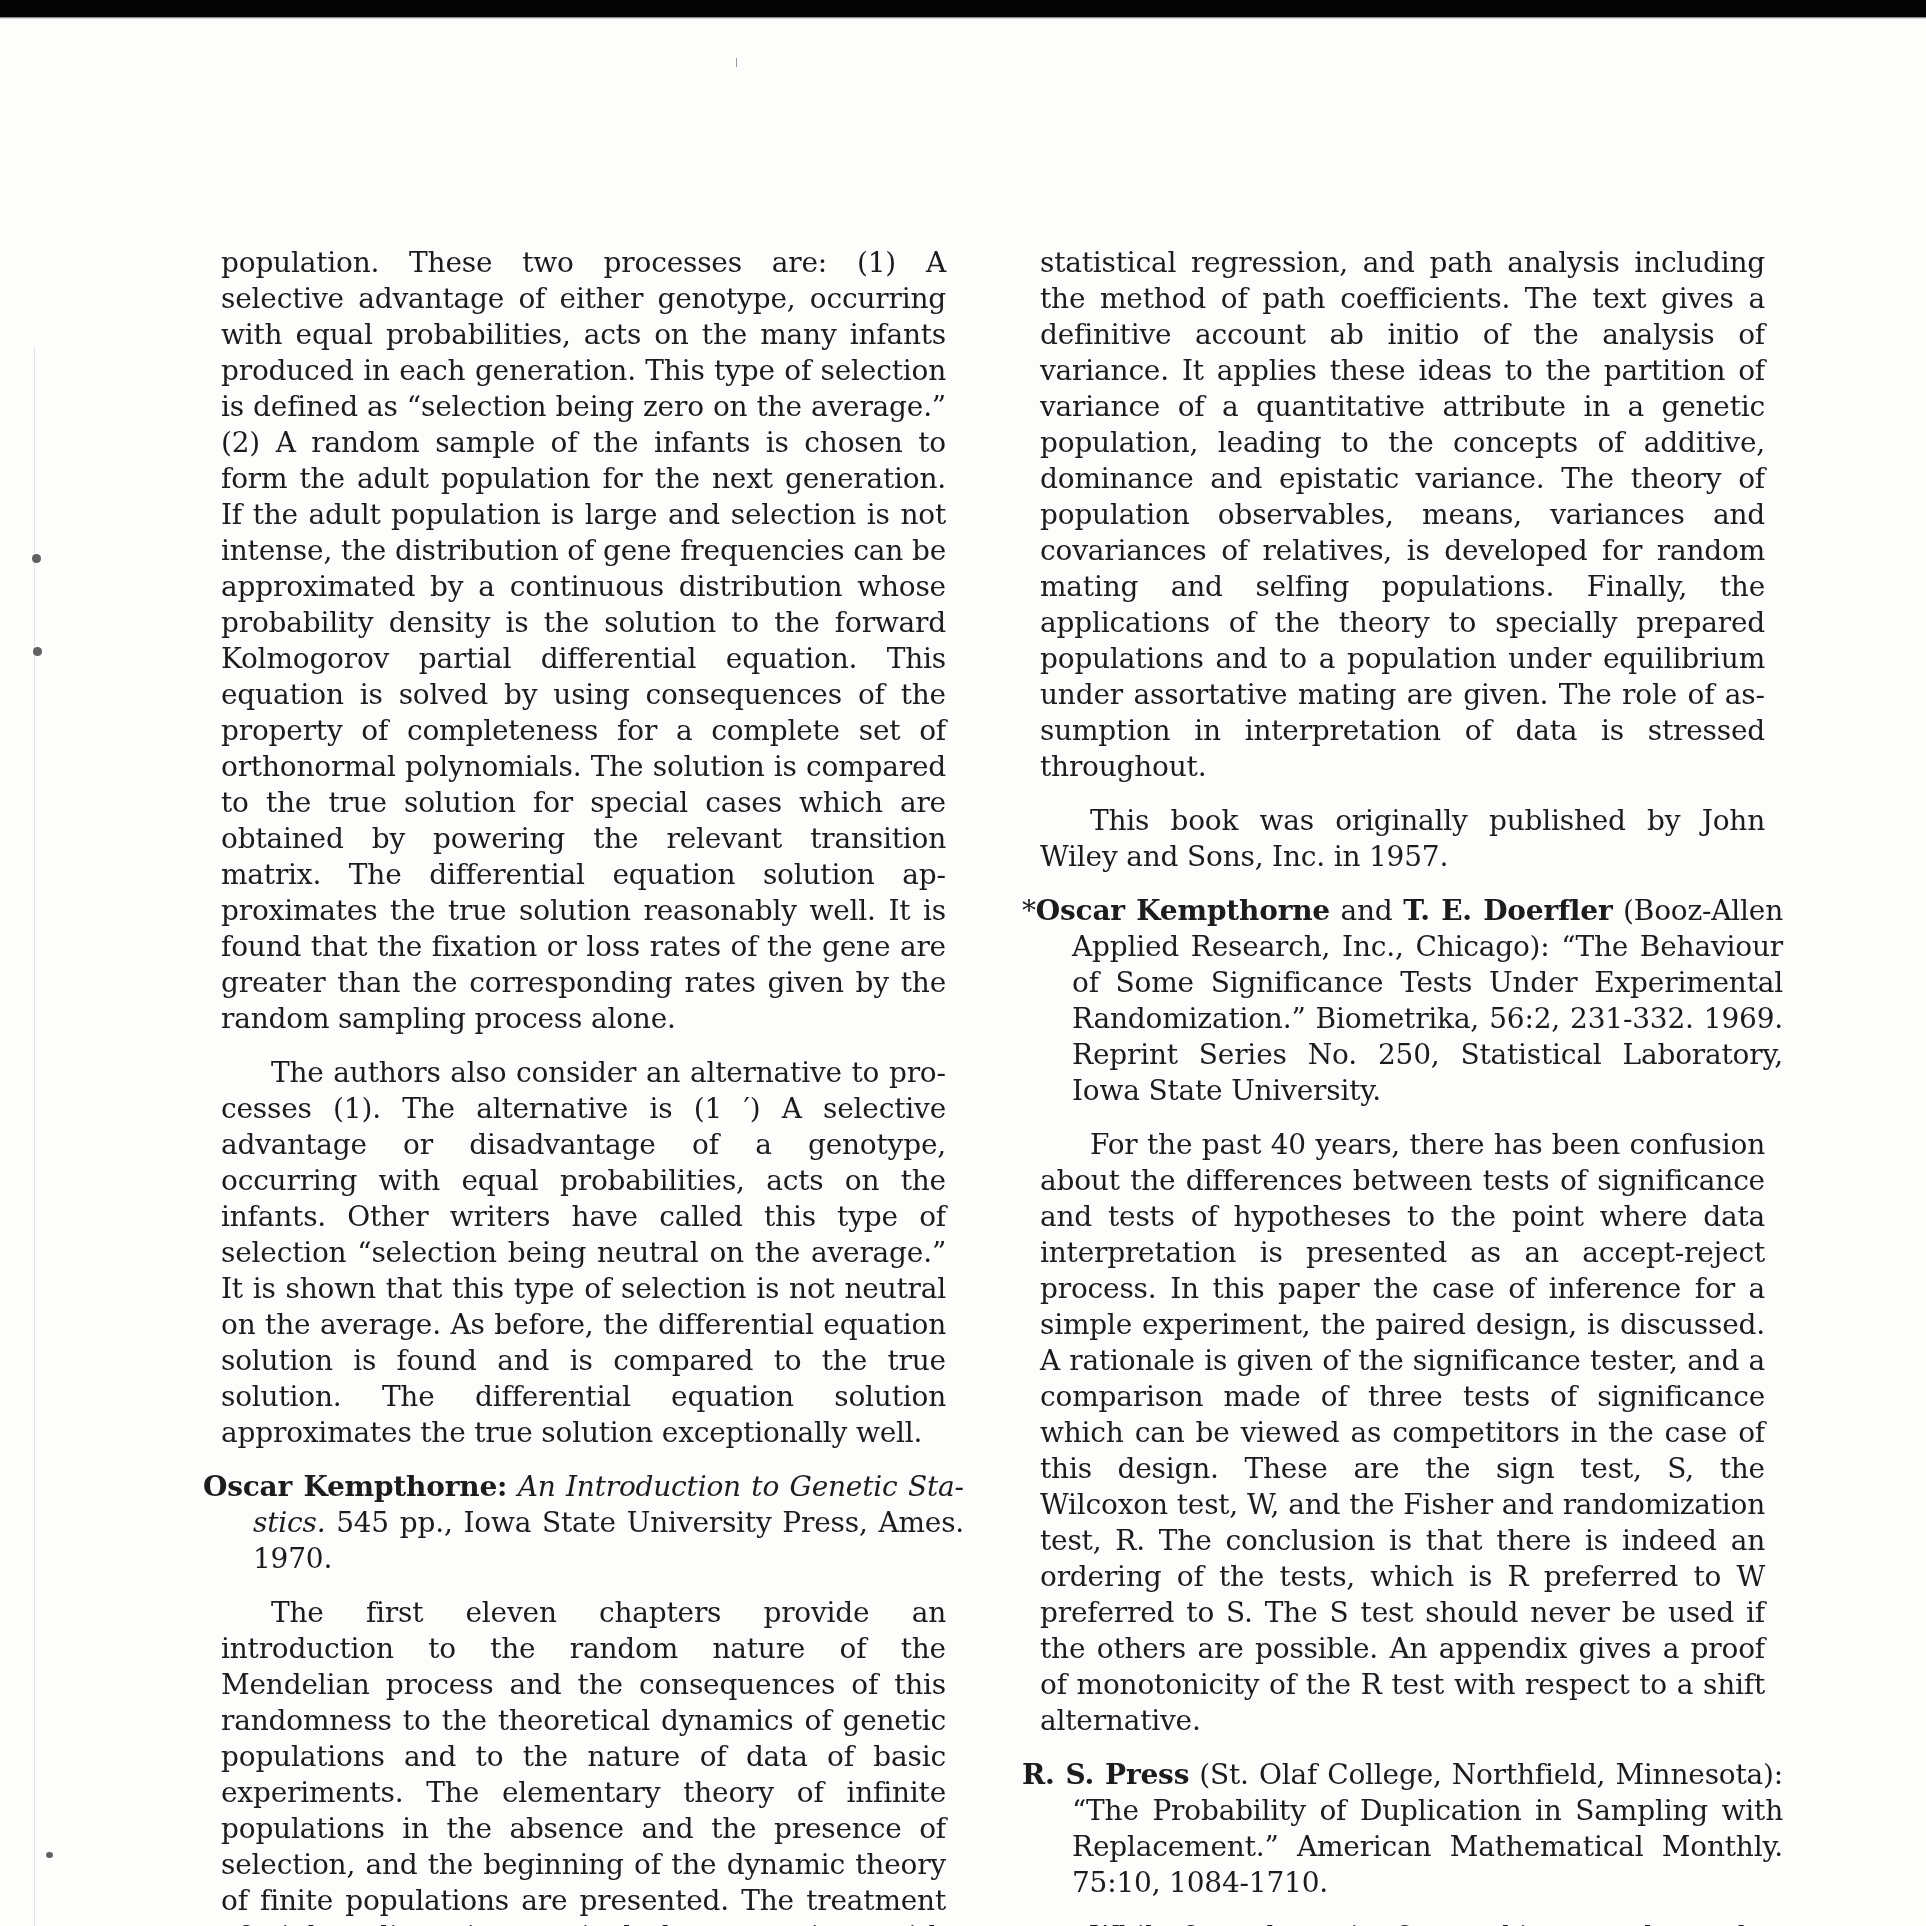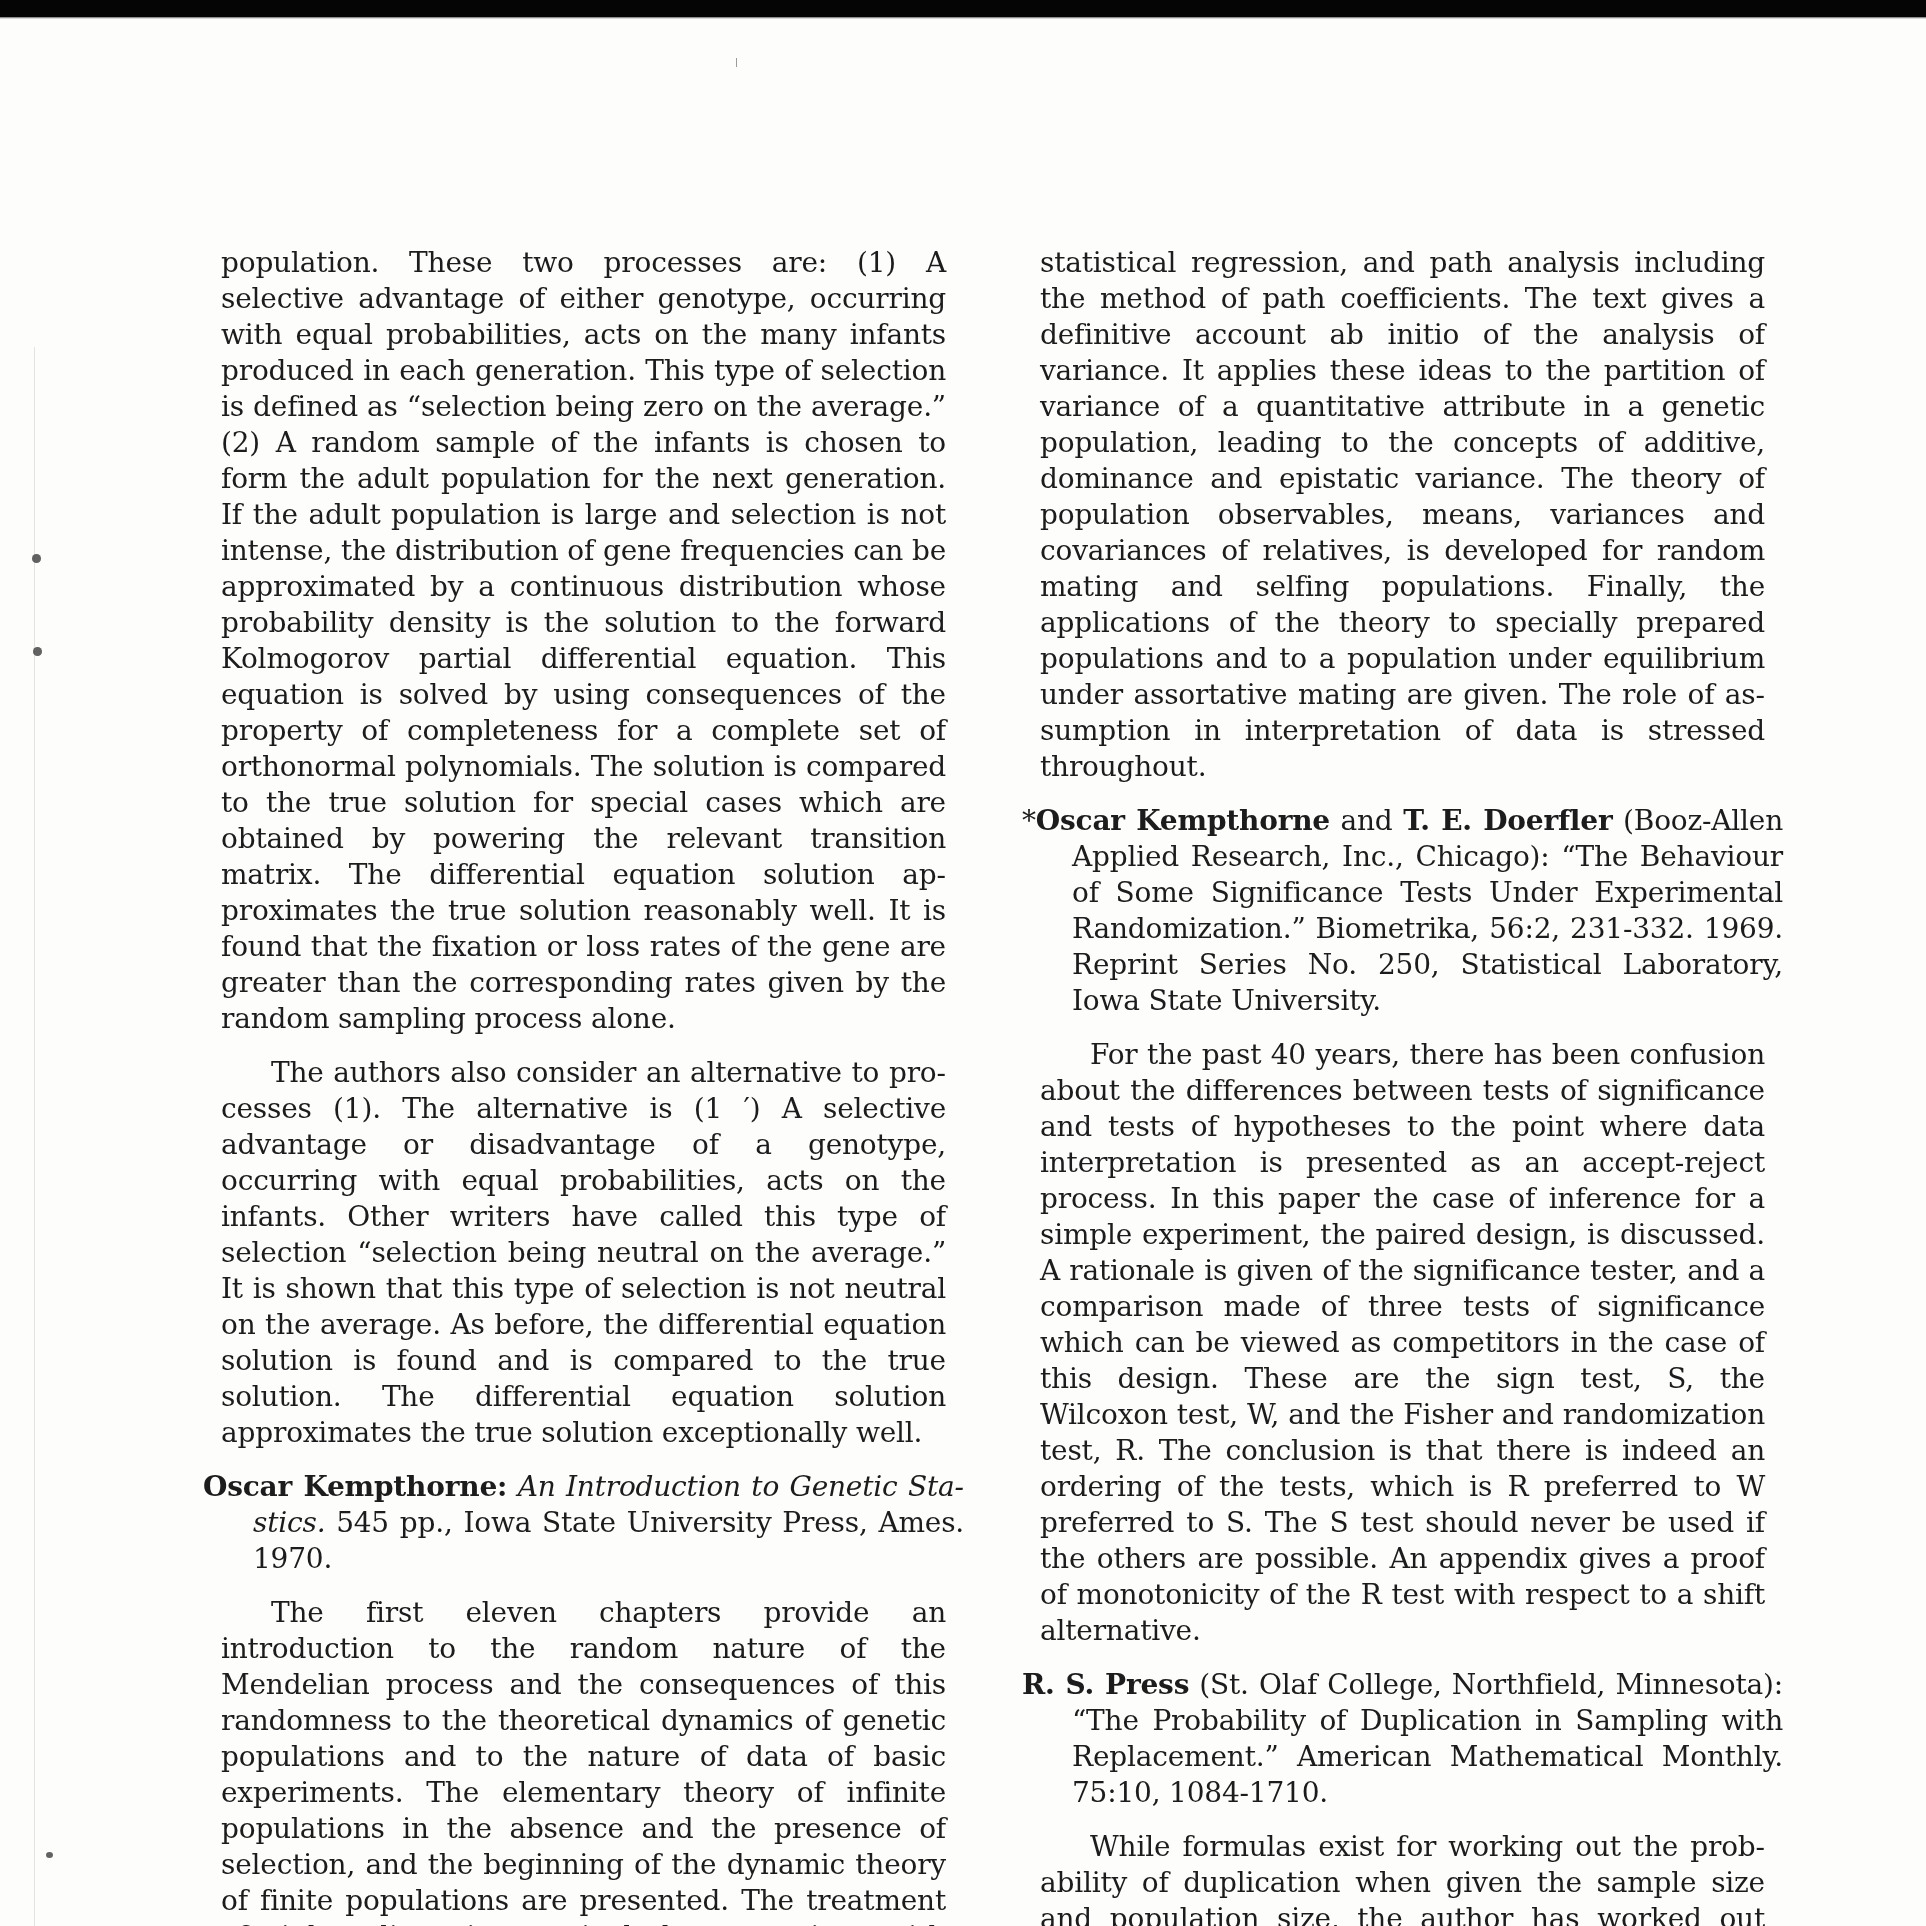--- a/index.html
+++ b/index.html
@@ -60,19 +60,20 @@
 <div class="column col-left">
   <p class="para noindent">population. These two processes are: (1) A selective advantage of either genotype, occurring with equal probabilities, acts on the many infants produced in each generation. This type of selection is defined as “selection being zero on the average.” (2) A random sample of the infants is chosen to form the adult population for the next generation. If the adult popu­lation is large and selection is not intense, the distribu­tion of gene frequencies can be approximated by a continuous distribution whose probability density is the solution to the forward Kolmogorov partial dif­ferential equation. This equation is solved by using consequences of the property of completeness for a complete set of orthonormal polynomials. The solu­tion is compared to the true solution for special cases which are obtained by powering the relevant tran­sition matrix. The differential equation solution ap­proximates the true solution reasonably well. It is found that the fixation or loss rates of the gene are greater than the corresponding rates given by the random sampling process alone.</p>
   <p class="para">The authors also consider an alternative to pro­cesses (1). The alternative is (1 ′) A selective advantage or disadvantage of a genotype, occurring with equal probabilities, acts on the infants. Other writers have called this type of selection “selection being neutral on the average.” It is shown that this type of selection is not neutral on the average. As before, the differ­ential equation solution is found and is compared to the true solution. The differential equation solution approximates the true solution exceptionally well.</p>
   <p class="entry"><span class="b">Oscar Kempthorne:</span> <span class="i">An Introduction to Genetic Sta­stics.</span><span> 545 pp., Iowa State University Press, Ames. 1970.</span></p>
   <p class="para">The first eleven chapters provide an introduction to the random nature of the Mendelian process and the consequences of this randomness to the theoret­ical dynamics of genetic populations and to the nature of data of basic experiments. The elementary theory of infinite populations in the absence and the presence of selection, and the beginning of the dynamic theory of finite populations are presented. The treatment of inbreeding is particularly extensive with examination of all the simple systems by elementary probability arguments. A detailed presentation of generation matrix methodology for study of theoretical inbreeding is given. Statistical procedures necessary for elemen­tary qualitative genetic data are described; in par­ticular, estimation and testing of genetic parameters. This material is totally relevant to experimental and population genetics, and comprises a course in mathe­matical genetics.</p>
 
 </div>
 
 <div class="column col-right">
   <p class="para noindent">statistical regression, and path analysis including the method of path coefficients. The text gives a definitive account ab initio of the analysis of variance. It ap­plies these ideas to the partition of variance of a quantitative attribute in a genetic population, leading to the concepts of additive, dominance and epistatic variance. The theory of population observables, means, variances and covariances of relatives, is developed for random mating and selfing populations. Finally, the applications of the theory to specially prepared populations and to a population under equilibrium under assortative mating are given. The role of as­sumption in interpretation of data is stressed through­out.</p>
+  <p class="para">This book was originally published by John Wiley and Sons, Inc. in 1957.</p>
   <p class="entry"><span>*</span><span class="b">Oscar Kempthorne</span><span> and </span><span class="b">T. E. Doerfler</span><span> (Booz-Allen Applied Research, Inc., Chicago): “The Behaviour of Some Significance Tests Under Experimental Randomization.” Biometrika, 56:2, 231-332. 1969. Reprint Series No. 250, Statistical Laboratory, Iowa State University.</span></p>
   <p class="para">For the past 40 years, there has been confusion about the differences between tests of significance and tests of hypotheses to the point where data inter­pretation is presented as an accept-reject process. In this paper the case of inference for a simple experi­ment, the paired design, is discussed. A rationale is given of the significance tester, and a comparison made of three tests of significance which can be viewed as competitors in the case of this design. These are the sign test, S, the Wilcoxon test, W, and the Fisher and randomization test, R. The conclusion is that there is indeed an ordering of the tests, which is R preferred to W preferred to S. The S test should never be used if the others are possible. An appendix gives a proof of monotonicity of the R test with re­spect to a shift alternative.</p>
   <p class="entry"><span class="b">R. S. Press</span><span> (St. Olaf College, Northfield, Minnesota): “The Probability of Duplication in Sampling with Replacement.” American Mathematical Monthly. 75:10, 1084-1710.</span></p>
   <p class="para">While formulas exist for working out the prob­ability of duplication when given the sample size and population size, the author has worked out highly accurate asymptotic formulas for determining the sample size when given the population size and probablity, and for determining the population size when given the sample size and probability. The ac­curacy of these formulas was established by extensive tests run on the computer.</p>
 
 </div>
 
 
 </body></html>

